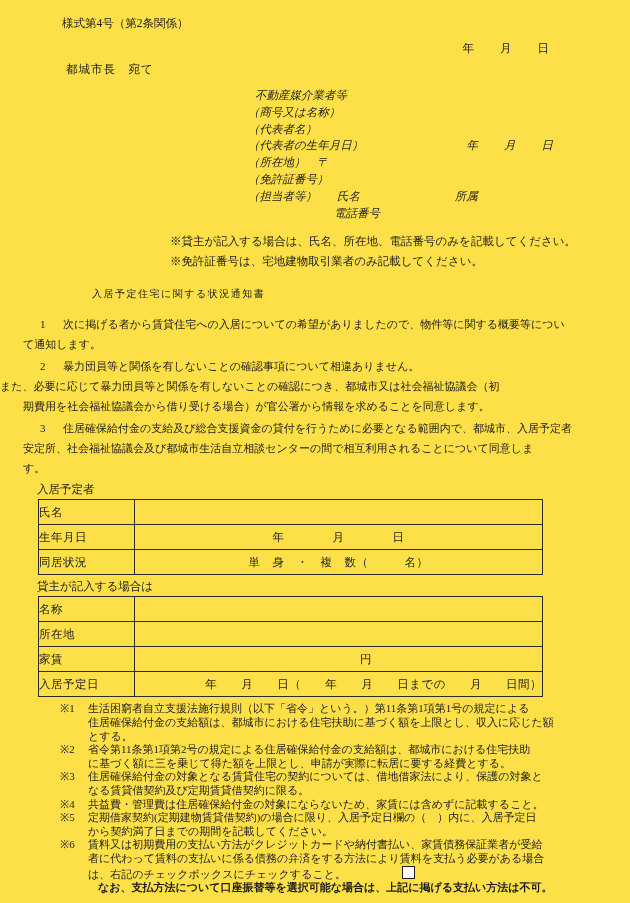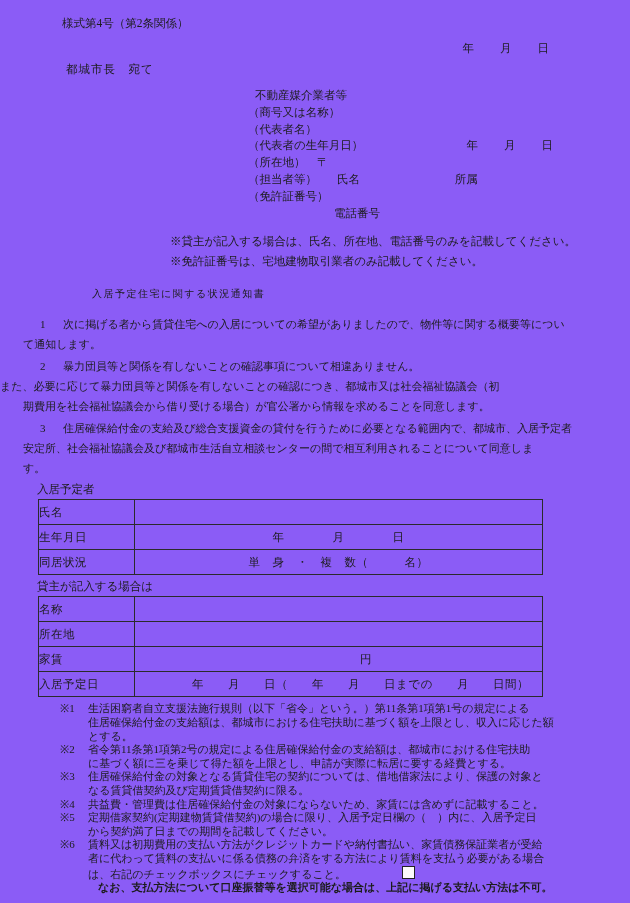--- a/index.html
+++ b/index.html
@@ -1,46 +1,46 @@
 <!DOCTYPE html>
 <html><head>
 <meta charset="utf-8">
 <style>
   html,body{margin:0;padding:0;background:#fafafa;}
   .page{
     width:630px;height:903px;overflow:hidden;position:relative;
-    background:#8b5cf6;color:#1c1c1c;
+    background:#fde047;color:#1c1c1c;
     font-family:"Liberation Serif","DejaVu Serif",serif;
     font-size:11.5px;line-height:15px;
   }
   .form-number{margin:16px 0 0 62px;}
   .date-line{margin-top:10px;text-align:right;padding-right:80px;letter-spacing:1px;}
   .addressee{margin:6px 16px 0 66px;letter-spacing:1px;}
   .agent{margin:10px 0 0 248px;line-height:16.8px;}
-  .agent .aline{position:relative;}
+  .agent .aline{position:relative;font-style:italic;}
   .agent .heading{margin-left:7px;}
   .agent .abs-date{position:absolute;right:76px;top:0;letter-spacing:1px;}
   .agent .staff-name{margin-left:17px;}
   .agent .staff-dept{margin-left:92px;}
   .agent .tel{margin-left:86px;}
   .kome-header{margin:10px 0 0 170px;line-height:20px;}
   .doc-title{margin:15px 0 0 92px;font-size:10px;letter-spacing:1.5px;}
   .body-paras{margin-top:13px;line-height:20px;font-size:11px;}
   .para{margin-bottom:2px;}
   .bline.first{margin-left:63px;position:relative;}
   .pnum{position:absolute;left:-23px;}
   .bline.cont{margin-left:23px;}
   .bline.sent{}
   .tbl-caption{margin:4px 0 2px 37px;}
   table.form{border-collapse:collapse;margin-left:38px;width:505px;table-layout:fixed;}
   table.form td{border:1px solid #2b2b2b;height:24px;padding:0;font-size:11.5px;}
   td.lbl{width:95px;padding-left:8px;letter-spacing:0.5px;}
   td.val{text-align:center;letter-spacing:0.5px;}
   td.val.rent{text-align:left;padding-left:0;text-indent:225px;}
-  td.val.movein{text-align:center;padding-left:44px;}
+  td.val.movein{text-align:right;padding-left:44px;}
   .footnotes{margin-top:5px;font-size:11px;line-height:13.6px;}
   .fnline{margin-left:88px;}
   .fnline.first{position:relative;}
   .fnm{position:absolute;left:-28px;}
   .fnline.nao{margin-left:98px;font-weight:bold;}
   .checkbox{
     display:inline-block;width:11px;height:11px;border:1px solid #222;
     vertical-align:-1px;margin-left:56px;background:#fbfafa;
   }
 </style>
@@ -57,26 +57,26 @@
 
   <div class="agent">
     <div class="aline heading">不動産媒介業者等</div>
     <div class="aline">（商号又は名称）</div>
     <div class="aline">（代表者名）</div>
     <div class="aline">
       <span>（代表者の生年月日）</span>
       <span class="abs-date">年　　月　　日</span>
     </div>
     <div class="aline">（所在地）　〒</div>
+    <div class="aline">（免許証番号）</div>
     <div class="aline">
       <span>（担当者等）</span>
       <span class="staff-name">氏名</span>
       <span class="staff-dept">所属</span>
     </div>
-    <div class="aline">（免許証番号）</div>
     <div class="aline">
       <span class="tel">電話番号</span>
     </div>
   </div>
 
   <div class="kome-header">
     <div>※貸主が記入する場合は、氏名、所在地、電話番号のみを記載してください。</div>
     <div>※免許証番号は、宅地建物取引業者のみ記載してください。</div>
   </div>
 

